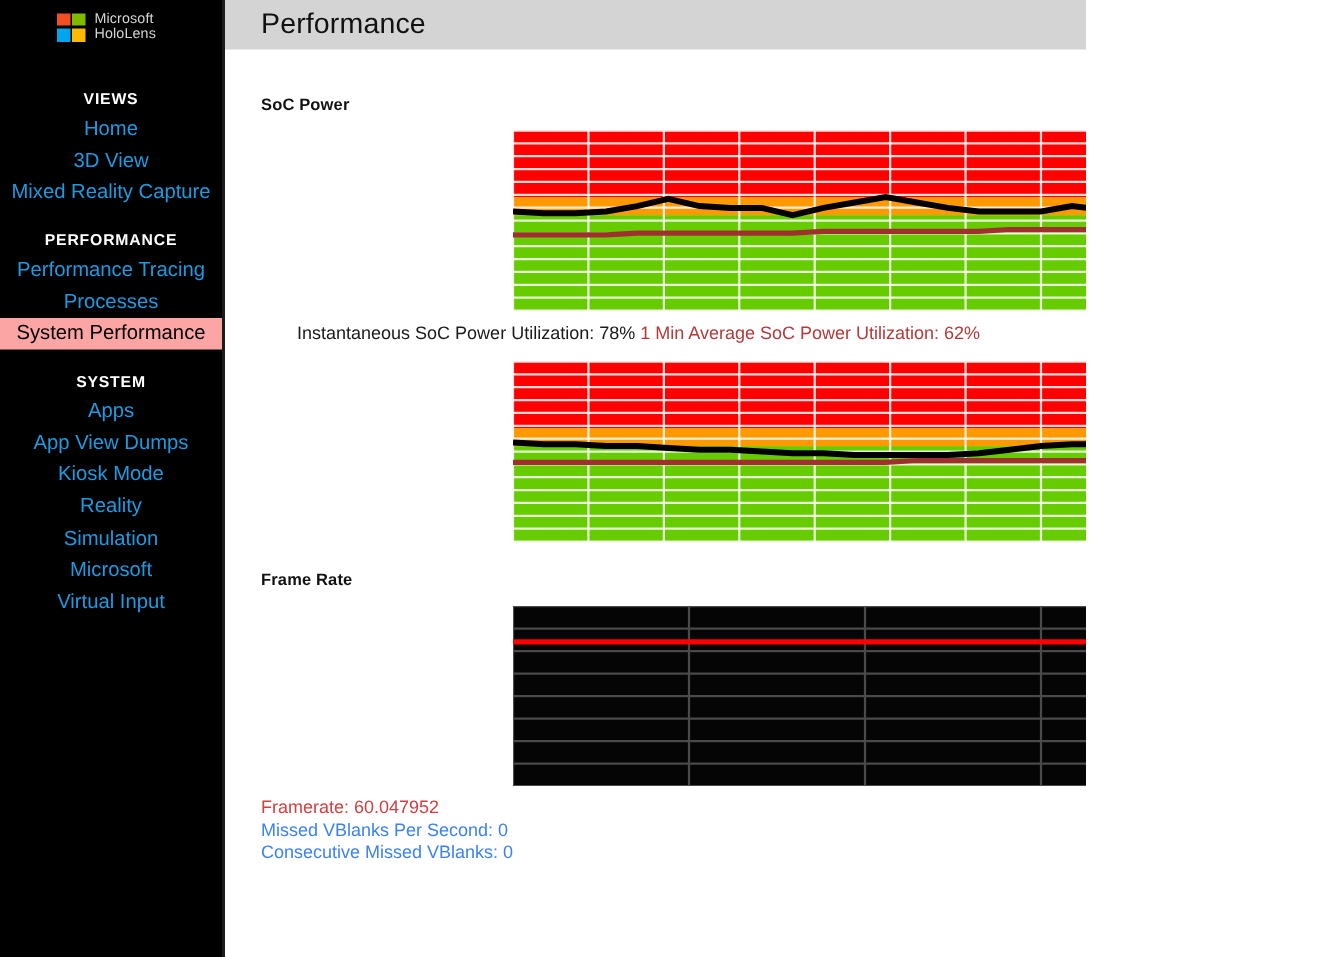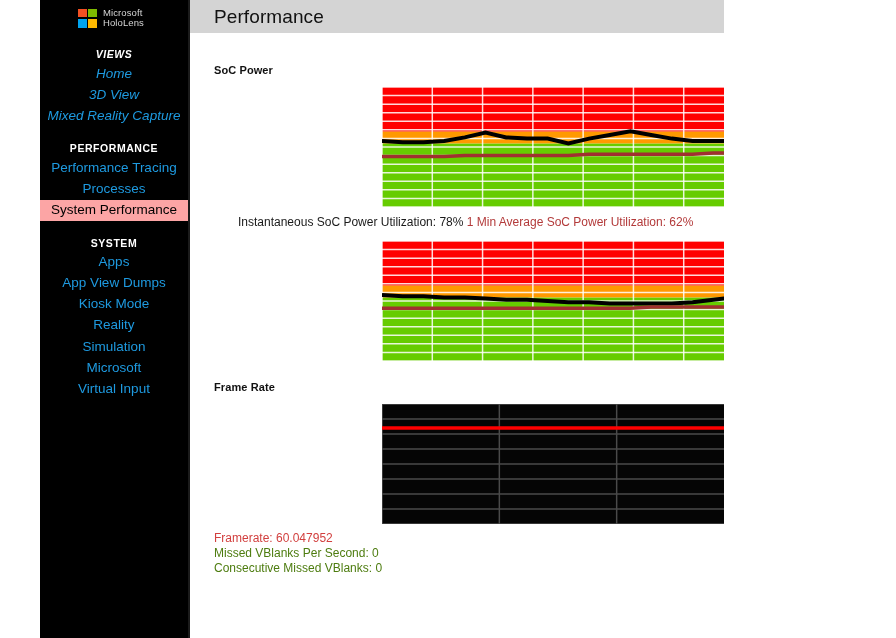--- a/index.html
+++ b/index.html
@@ -2,21 +2,21 @@
 <html><head>
 <meta charset="utf-8">
 <style>
   * { box-sizing: border-box; margin: 0; padding: 0; }
   html, body {
     width: 896px; height: 638px;
     overflow: hidden;
     background: #ffffff;
     font-family: "Liberation Sans", sans-serif;
   }
-  .app { display: flex; width: 724px; height: 638px; padding-left: 40px; }
+  .app { display: flex; width: 724px; height: 638px; }
 
   
   .sidebar {
     width: 150px;
     min-width: 150px;
     height: 638px;
     background: #000000;
     border-right: 2px solid #1b1b1b;
     position: relative;
     overflow: hidden;
@@ -38,21 +38,21 @@
   }
   .logo-grid i { display: block; }
   .brand-text {
     display: flex; flex-direction: column;
     line-height: 1.08;
     color: #d6d6d6;
     font-size: 9.5px;
     letter-spacing: .1px;
   }
   .nav-group { margin-top: 14px; }
-  .nav-group.first { margin-top: 16px; font-style: italic; }
+  .nav-group.first { margin-top: 28px; }
   .nav-head {
     color: #ffffff;
     font-size: 10.5px;
     font-weight: bold;
     letter-spacing: .55px;
     text-align: center;
     padding: 2px 0 3px 0;
   }
   .nav-item {
     display: block;
@@ -106,21 +106,21 @@
     overflow: hidden;
   }
   .chart svg { display: block; }
   .legend {
     font-size: 12px;
     color: #1a1a1a;
     line-height: 1.25;
     white-space: nowrap;
   }
   .legend .accent { color: #b33a3a; }
-  .stat-line { font-size: 12px; color: #4d7c0f; line-height: 1.27; }
+  .stat-line { font-size: 12px; color: #3b82f6; line-height: 1.27; }
   .stat-line.accent { color: #d2403f; }
 
   
   .s-soc-title { padding-top: 31px; }
   .s-chart-gap { padding-top: 11px; }
   .s-legend-gap { padding-top: 8px; margin-left: 24px; }
   .s-sys-title { padding-top: 21px; }
   .s-fr-title { padding-top: 20px; }
   .s-fr-chart-gap { padding-top: 11px; }
   .s-fr-stats { padding-top: 7px; }

